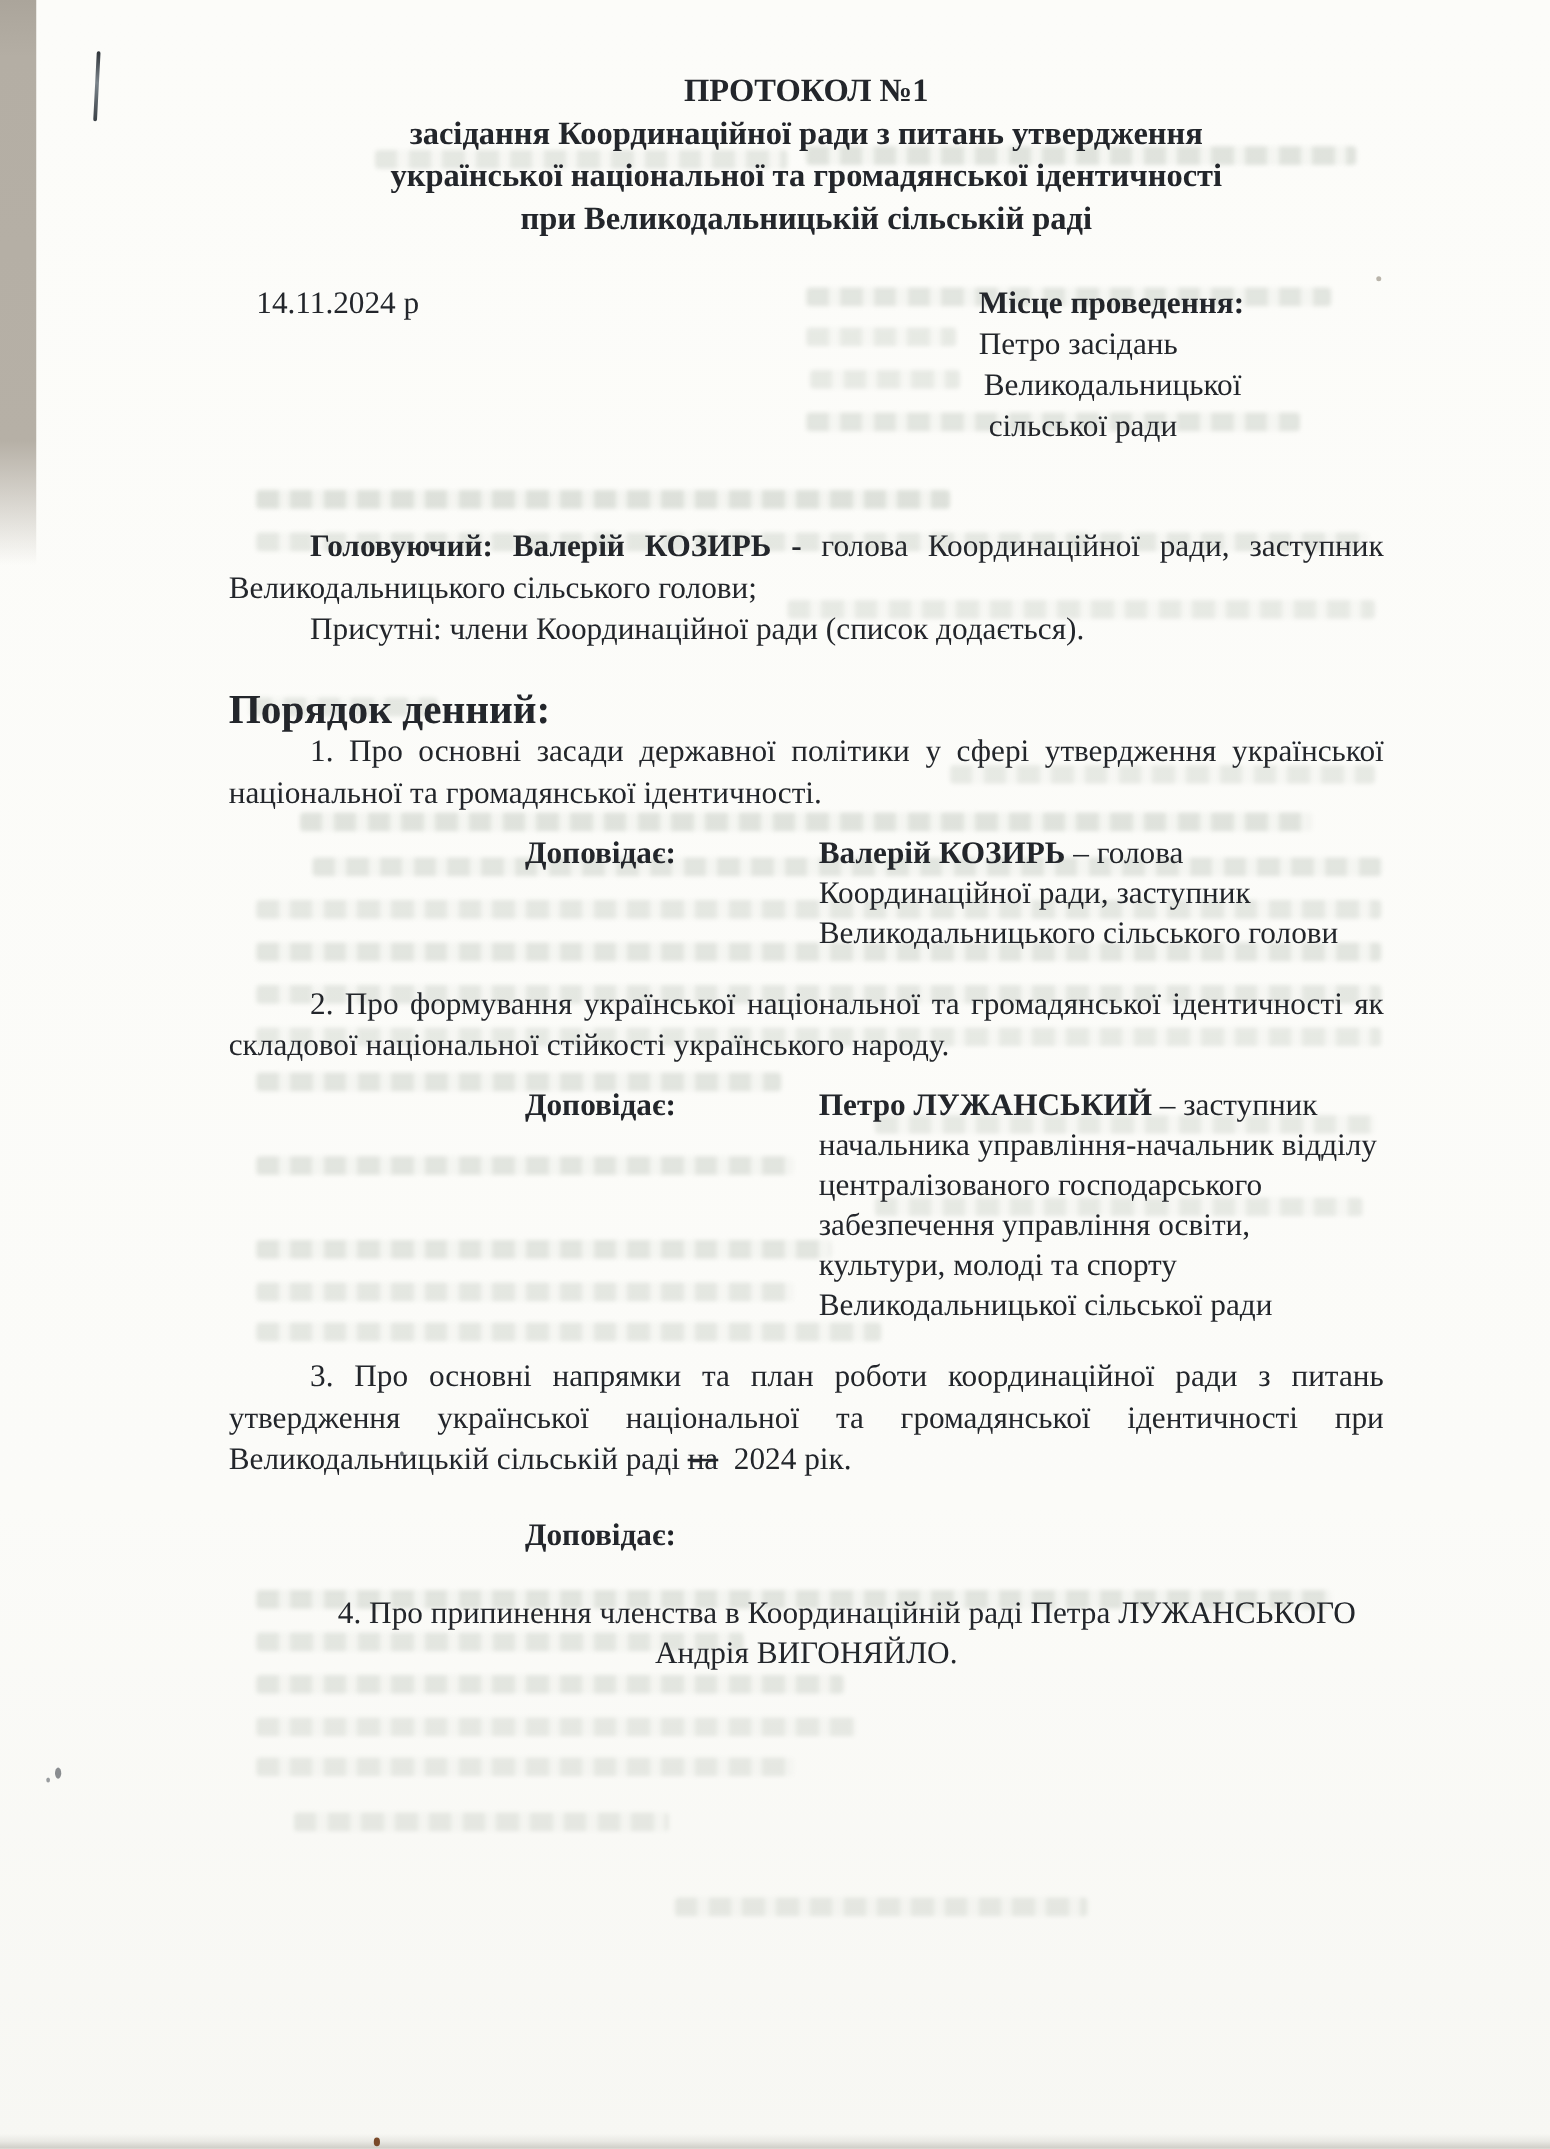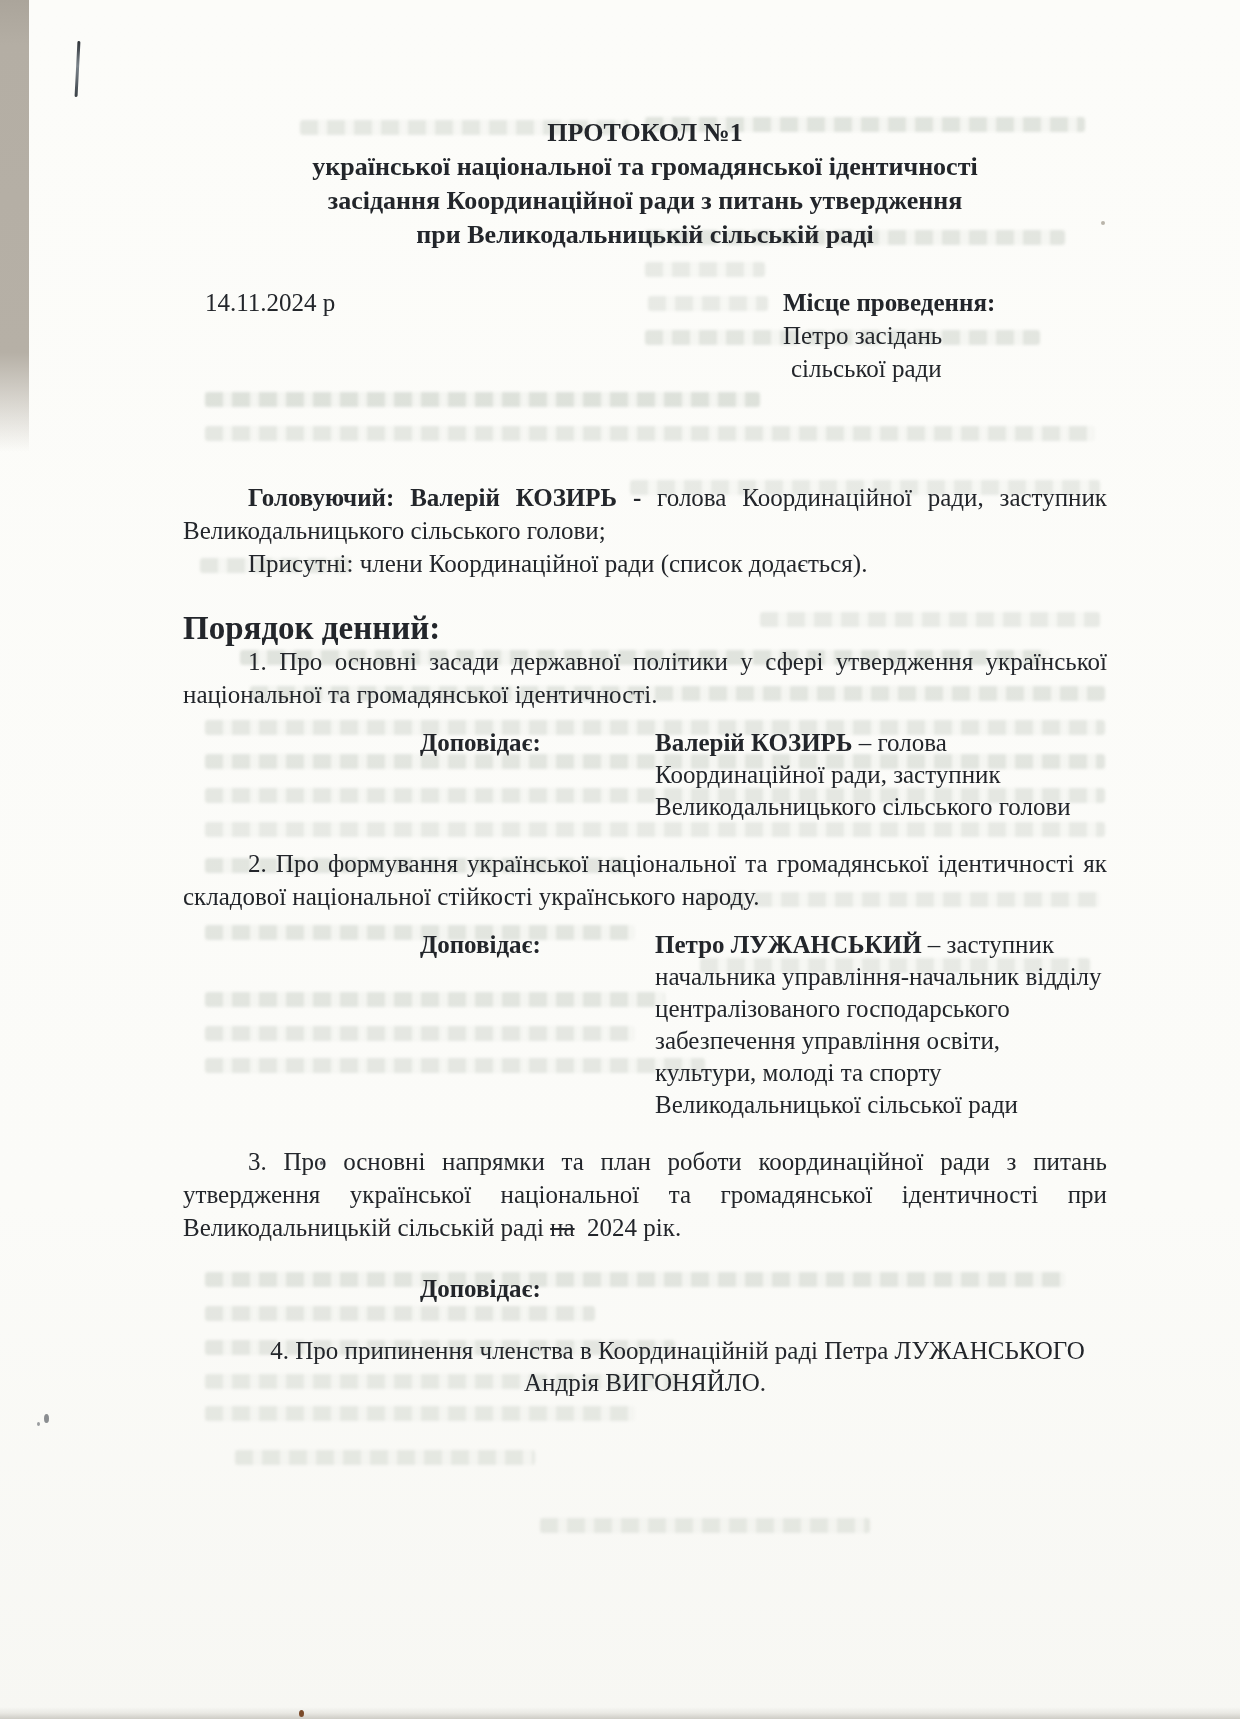--- a/index.html
+++ b/index.html
@@ -21,21 +21,21 @@
     background:linear-gradient(180deg,#2e3338 0%, #7c858c 45%, #3a4046 100%); transform:rotate(3deg); border-radius:2px; }
   .speck{ position:absolute; border-radius:50%; z-index:3; }
 
   
   .bleed{ position:absolute; height:15px; border-radius:3px; filter:blur(1.6px); z-index:1; opacity:.5;
     background:repeating-linear-gradient(90deg, rgba(126,141,124,0.40) 0 18px, rgba(126,141,124,0.10) 18px 27px); }
 
   .content{ position:absolute; left:183px; top:0; width:924px; z-index:2;
     font-size:25px; line-height:33px; }
   .b{ font-weight:bold; }
-  .doc-title{ padding-top:116px; text-align:center; font-weight:bold; font-size:26px; line-height:34px; }
+  .doc-title{ padding-top:56px; text-align:center; font-weight:bold; font-size:26px; line-height:34px; }
   .meta-row{ position:relative; margin-top:34px; height:165px; }
   .meta-date{ position:absolute; left:22px; top:0; }
   .venue{ position:absolute; left:600px; top:0; width:340px; line-height:33px; }
   .venue .ind1{ padding-left:4px; }
   .venue .ind2{ padding-left:8px; }
   .nowrap{ white-space:nowrap; }
   p{ margin:0; }
   .chair{ margin-top:30px; text-align:justify; text-indent:65px; }
   .attendees{ text-indent:65px; }
   .agenda-h{ margin:31px 0 0 0; text-align:left; font-weight:bold; font-size:33px; line-height:34px; }
@@ -90,30 +90,31 @@
   <div class="bleed" style="left:205px;top:1340px;width:470px;opacity:.45;"></div>
   <div class="bleed" style="left:205px;top:1374px;width:480px;opacity:.4;"></div>
   <div class="bleed" style="left:205px;top:1406px;width:430px;opacity:.4;"></div>
   <div class="bleed" style="left:235px;top:1450px;width:300px;opacity:.4;"></div>
   <div class="bleed" style="left:540px;top:1518px;width:330px;opacity:.4;"></div>
 
   <div class="content">
 
     <div class="doc-title">
       <div>ПРОТОКОЛ №1</div>
+      <div>засідання Координаційної ради з питань утвердження</div>
       <div>української національної та громадянської ідентичності</div>
-      <div>засідання Координаційної ради з питань утвердження</div>
       <div>при Великодальницькій сільській раді</div>
     </div>
 
     <div class="meta-row">
       <div class="meta-date">14.11.2024 р</div>
       <div class="venue">
         <div class="b">Місце проведення:</div>
         <div>Петро засідань</div>
+        <div class="ind1">Великодальницької</div>
         <div class="ind2">сільської ради</div>
       </div>
     </div>
 
     <p class="chair">
       <span class="b">Головуючий: Валерій КОЗИРЬ -</span><span> голова Координаційної ради, заступник Великодальницького сільського голови;</span>
     </p>
     <p class="attendees">Присутні: члени Координаційної ради (список додається).</p>
 
     <h2 class="agenda-h">Порядок денний:</h2>

